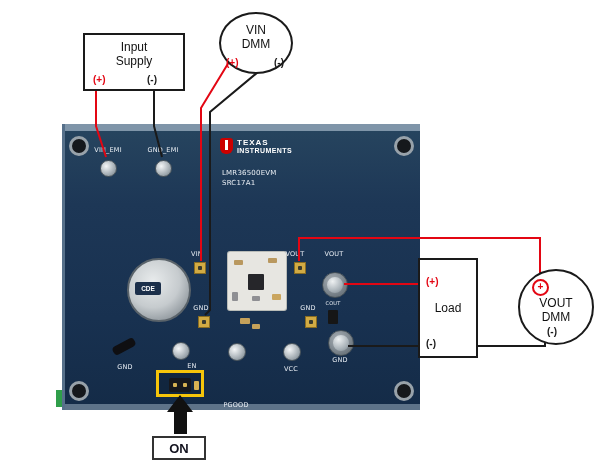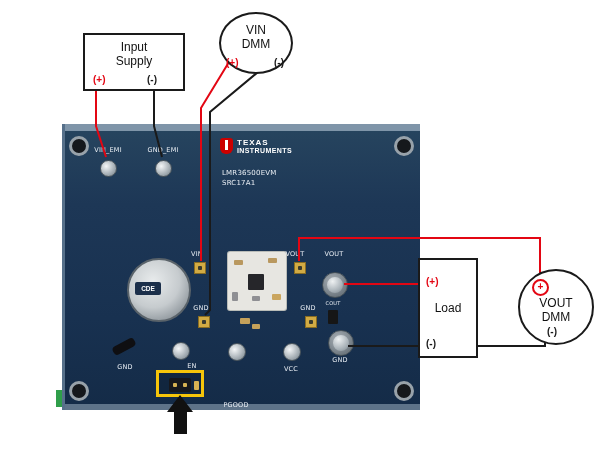--- a/index.html
+++ b/index.html
@@ -171,14 +171,15 @@
     <div class="sign blk" style="left:6px;top:78px;">(-)</div>
   </div>
 
   <div class="annot round" style="left:518px;top:269px;width:76px;height:76px;">
     <div class="plus-marker" style="left:12px;top:8px;">+</div>
     <div class="line" style="top:26px;">VOUT</div>
     <div class="line" style="top:40px;">DMM</div>
     <div class="sign blk" style="left:2px;top:55px;width:60px;text-align:center;">(-)</div>
   </div>
 
+  <div class="on-box">ON</div>
 
 </div>
 
 </body></html>

